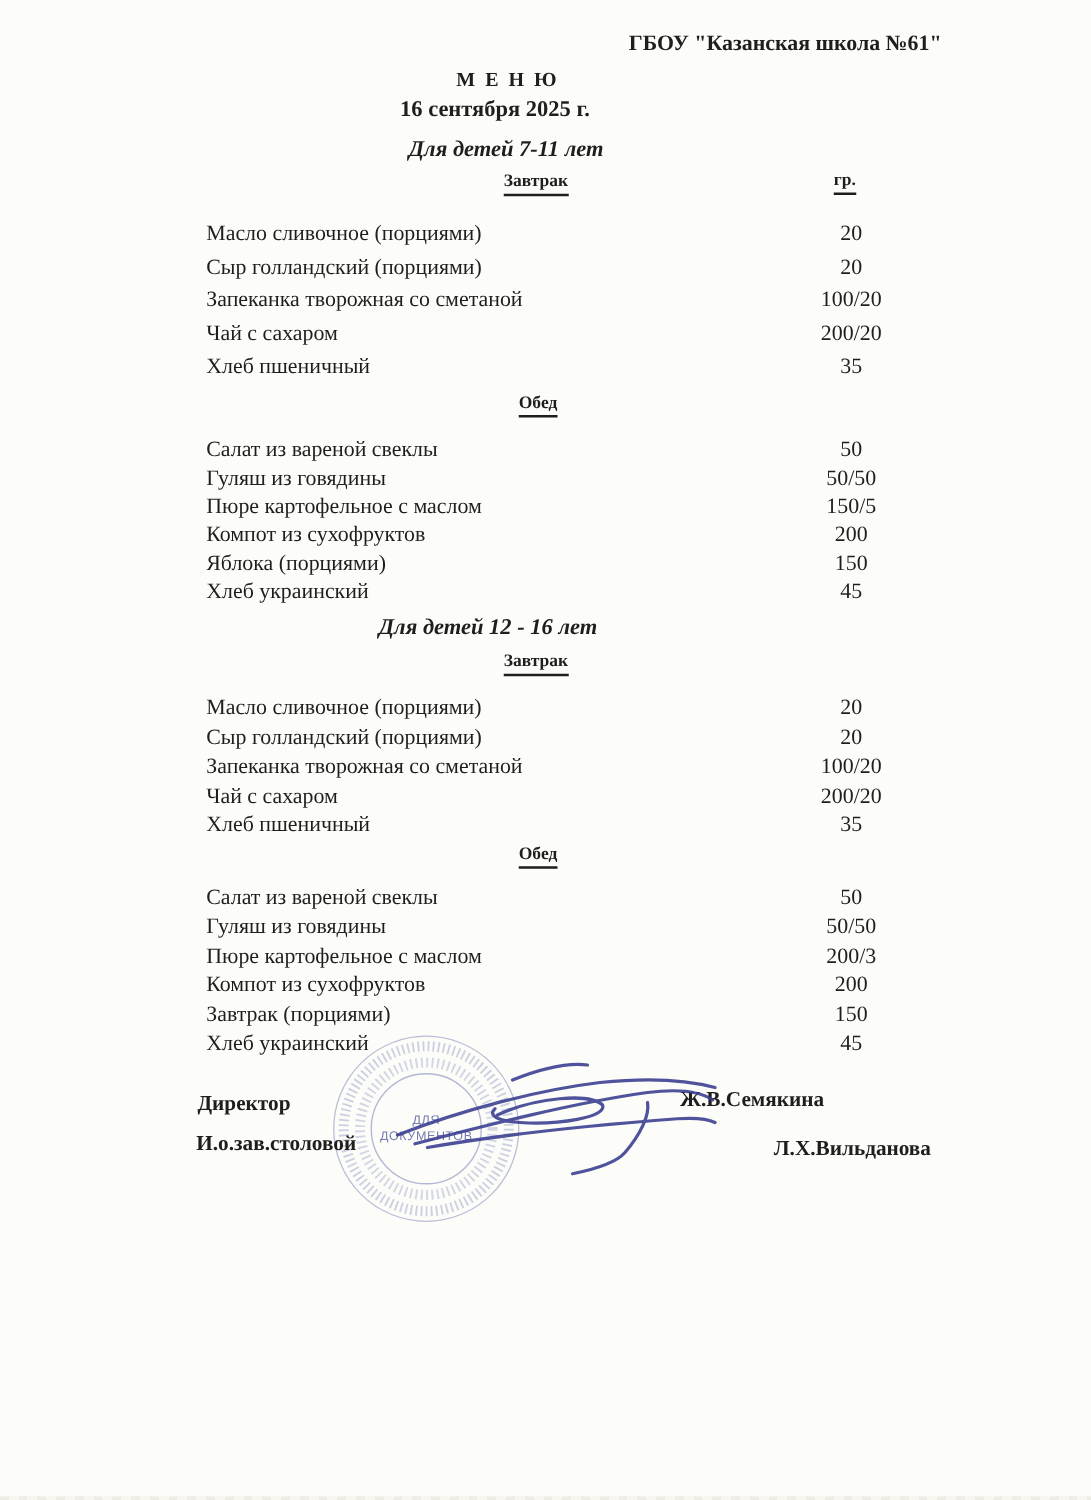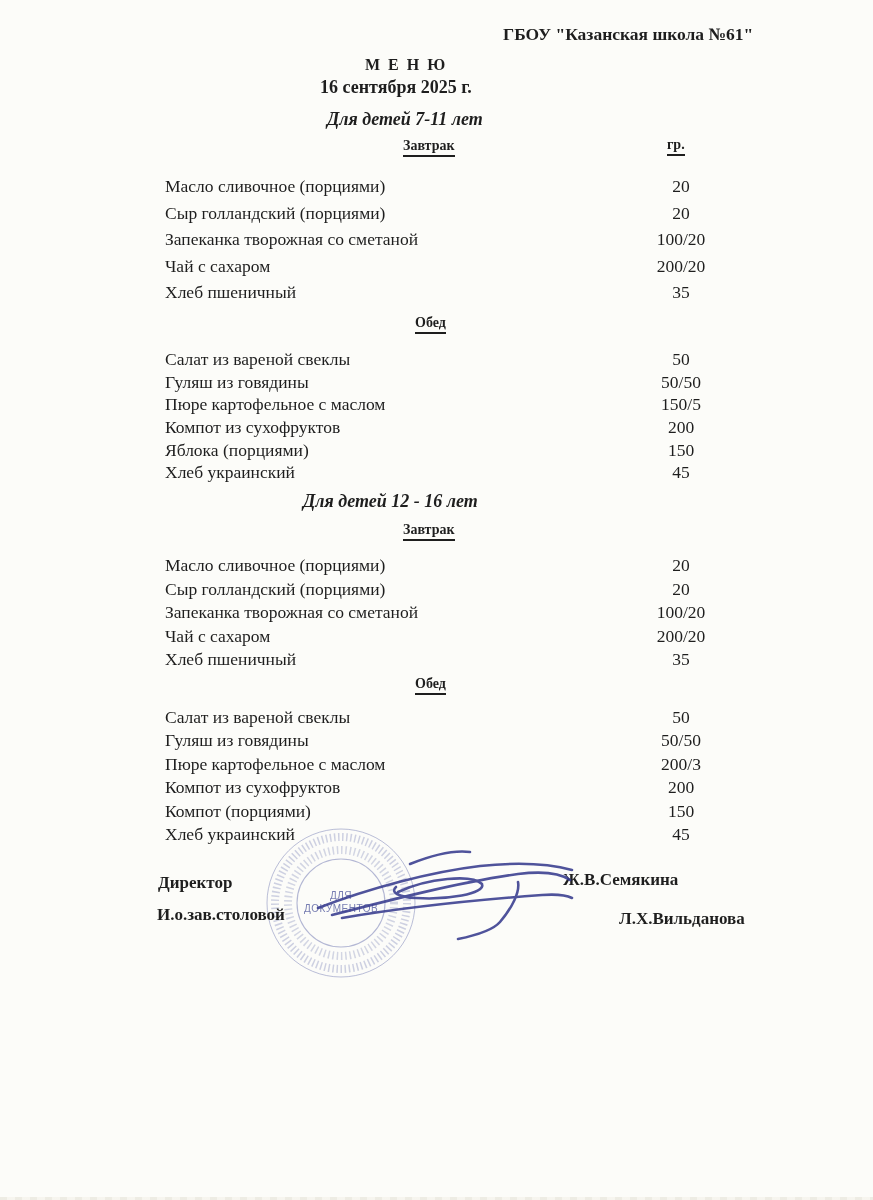--- a/index.html
+++ b/index.html
@@ -27,21 +27,21 @@
   .rows{left:0;width:873px;}
   .row{position:relative;width:100%;padding-left:36px;}
   .dish{position:absolute;left:165px;font-size:17.5px;white-space:nowrap;}
   .grams{position:absolute;left:628px;width:106px;text-align:center;font-size:17.5px;}
   .s1b{top:176px;} .s1b .row{height:26.6px;}
   .s1l{top:349px;} .s1l .row{height:22.7px;}
   .s2b{top:555px;} .s2b .row{height:23.5px;}
   .s2l{top:707px;} .s2l .row{height:23.4px;}
   .sig{font-size:17px;font-weight:bold;white-space:nowrap;}
   .role1{top:873px;left:158px;}
-  .name1{top:870px;left:563px;}
+  .name1{top:870px;left:544px;}
   .role2{top:905px;left:157px;}
   .name2{top:909px;left:587px;margin-left:32px;}
   .stamp-svg{top:823px;left:261px;}
   .sign-svg{top:840px;left:250px;}
   .scan-edge{bottom:0;left:0;width:873px;height:3px;
     background:repeating-linear-gradient(90deg,#e9e7dd 0 7px,#f5f3ec 7px 15px);
     opacity:.75;}
 </style>
 </head>
 <body>
@@ -147,21 +147,21 @@
     </div>
     <div class="row">
       <span class="dish">Пюре картофельное с маслом</span>
       <span class="grams">200/3</span>
     </div>
     <div class="row">
       <span class="dish">Компот из сухофруктов</span>
       <span class="grams">200</span>
     </div>
     <div class="row">
-      <span class="dish">Компот (порциями)</span>
+      <span class="dish">Завтрак (порциями)</span>
       <span class="grams">150</span>
     </div>
     <div class="row">
       <span class="dish">Хлеб украинский</span>
       <span class="grams">45</span>
     </div>
   </div>
 
   <svg class="abs stamp-svg" width="160" height="160" viewBox="0 0 160 160">
     <g fill="none" stroke="#8289ba">

